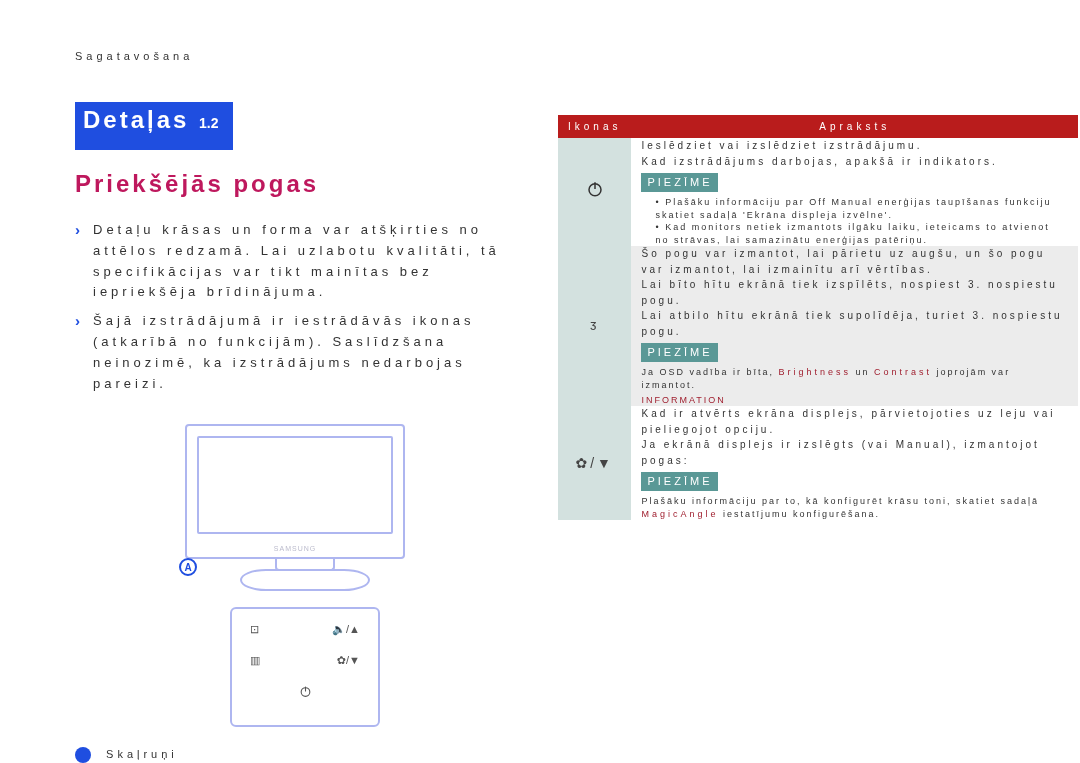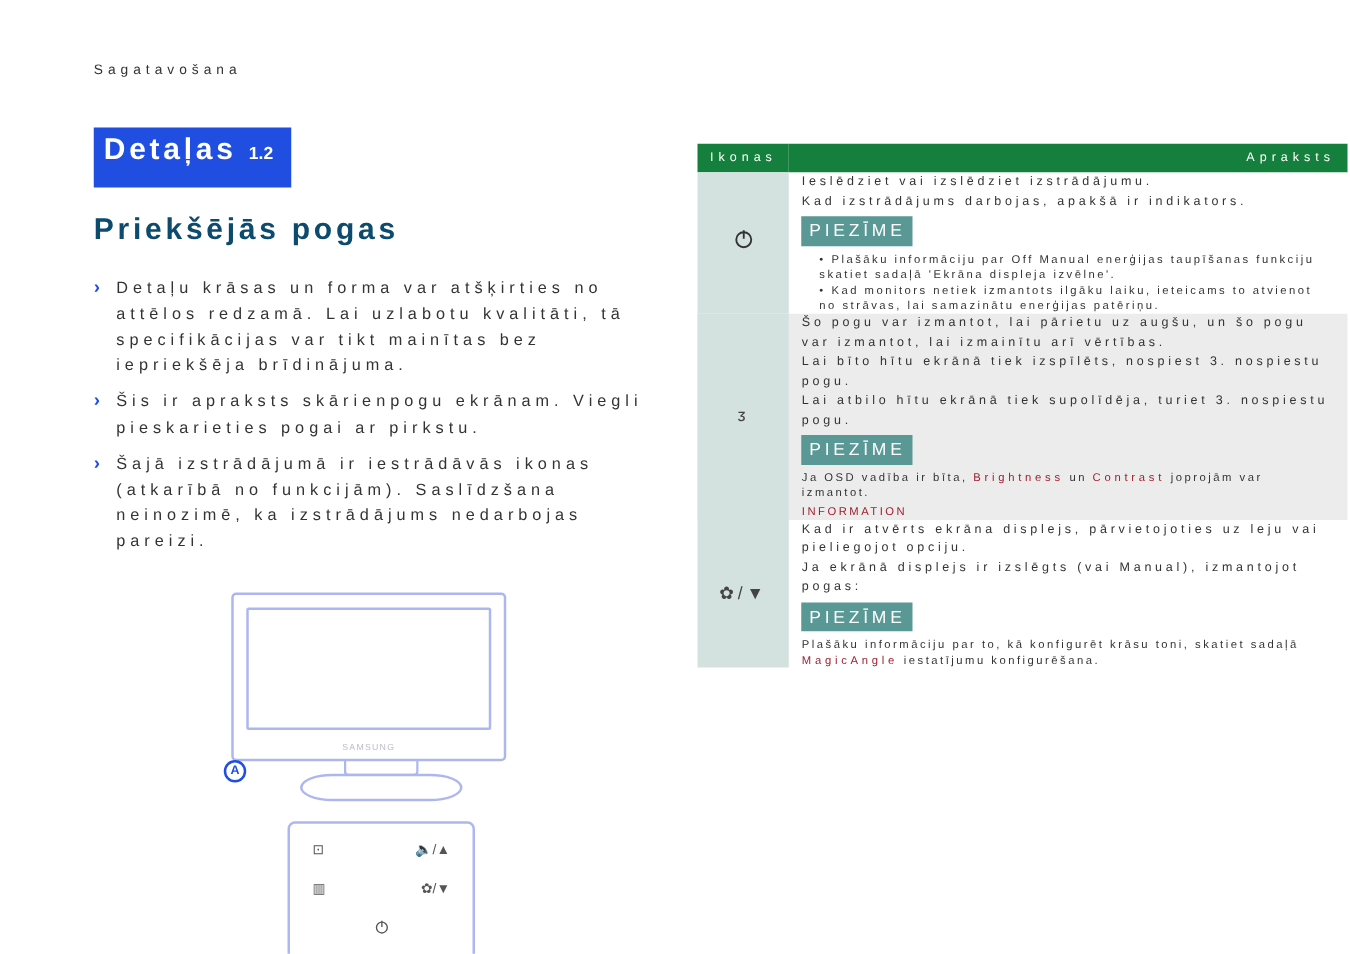--- a/index.html
+++ b/index.html
@@ -25,21 +25,21 @@
     background: #1f4ee0;
     color: #fff;
     font-size: 24px;
     padding: 4px 14px 16px 8px;
     letter-spacing: 3px;
     margin-bottom: 20px;
   }
   .section-title {
     font-size: 24px;
     letter-spacing: 3px;
-    color: #0c4a6e;
+    color: #be185d;
     margin-bottom: 22px;
   }
   .left-col {
     width: 470px;
     float: left;
   }
   .right-col {
     position: absolute;
     left: 558px;
     top: 115px;
@@ -109,23 +109,23 @@
   .speaker-label { margin-top: 20px; letter-spacing: 4px; }
   .marker-b {
     display: inline-block; width: 16px; height: 16px;
     background: #1f4ee0; border-radius: 50%;
     vertical-align: middle; margin-right: 8px;
   }
 
   
   .info-table { width: 100%; border-collapse: collapse; font-size: 10px; }
   .info-table th {
-    background: #15803d;
+    background: #b91c1c;
     color: #fff;
-    text-align: right;
+    text-align: center;
     padding: 6px 10px;
     letter-spacing: 4px;
     font-weight: normal;
     font-size: 10px;
   }
   .info-table td {
     vertical-align: top;
     padding: 0 10px;
     line-height: 1.55;
     letter-spacing: 3px;
@@ -140,41 +140,40 @@
     font-size: 14px;
     color: #444;
     letter-spacing: 0;
   }
   .note-tag {
     display: inline-block;
     background: #5a9896;
     color: #fff;
     padding: 1px 6px;
     letter-spacing: 3px;
-    font-size: 14px;
+    font-size: 11px;
     margin: 4px 0;
   }
   .sub-indent { margin-left: 14px; font-size: 9.5px; line-height: 1.45; }
   .sub-indent::before { content: "• "; }
   .highlight1 { color: #a02030; font-weight: normal; letter-spacing: 3px; }
   .highlight2 { color: #a02030; letter-spacing: 4px; }
   .minitext { font-size: 9px; letter-spacing: 2px; line-height: 1.4; }
 </style>
 </head>
 <body>
 
 <div class="prep-header">Sagatavošana</div>
 
 <div class="left-col">
   <h1 class="page-title"><span>Detaļas</span>&nbsp;<span style="font-size:14px;letter-spacing:0;">1.2</span></h1>
   <h2 class="section-title">Priekšējās pogas</h2>
 
   <ul class="bullet-list">
     <li>Detaļu krāsas un forma var atšķirties no attēlos redzamā. Lai uzlabotu kvalitāti, tā specifikācijas var tikt mainītas bez iepriekšēja brīdinājuma.</li>
-    <li>Šis ir apraksts skārienpogu ekrānam. Viegli pieskarieties pogai ar pirkstu.</li>
     <li>Šajā izstrādājumā ir iestrādāvās ikonas (atkarībā no funkcijām). Saslīdzšana neinozimē, ka izstrādājums nedarbojas pareizi.</li>
   </ul>
 
   <div class="figure">
     <div class="monitor-body">
       <div class="monitor-screen"></div>
       <div class="brand">SAMSUNG</div>
     </div>
     <div class="stand-neck"></div>
     <div class="stand-base"></div>

